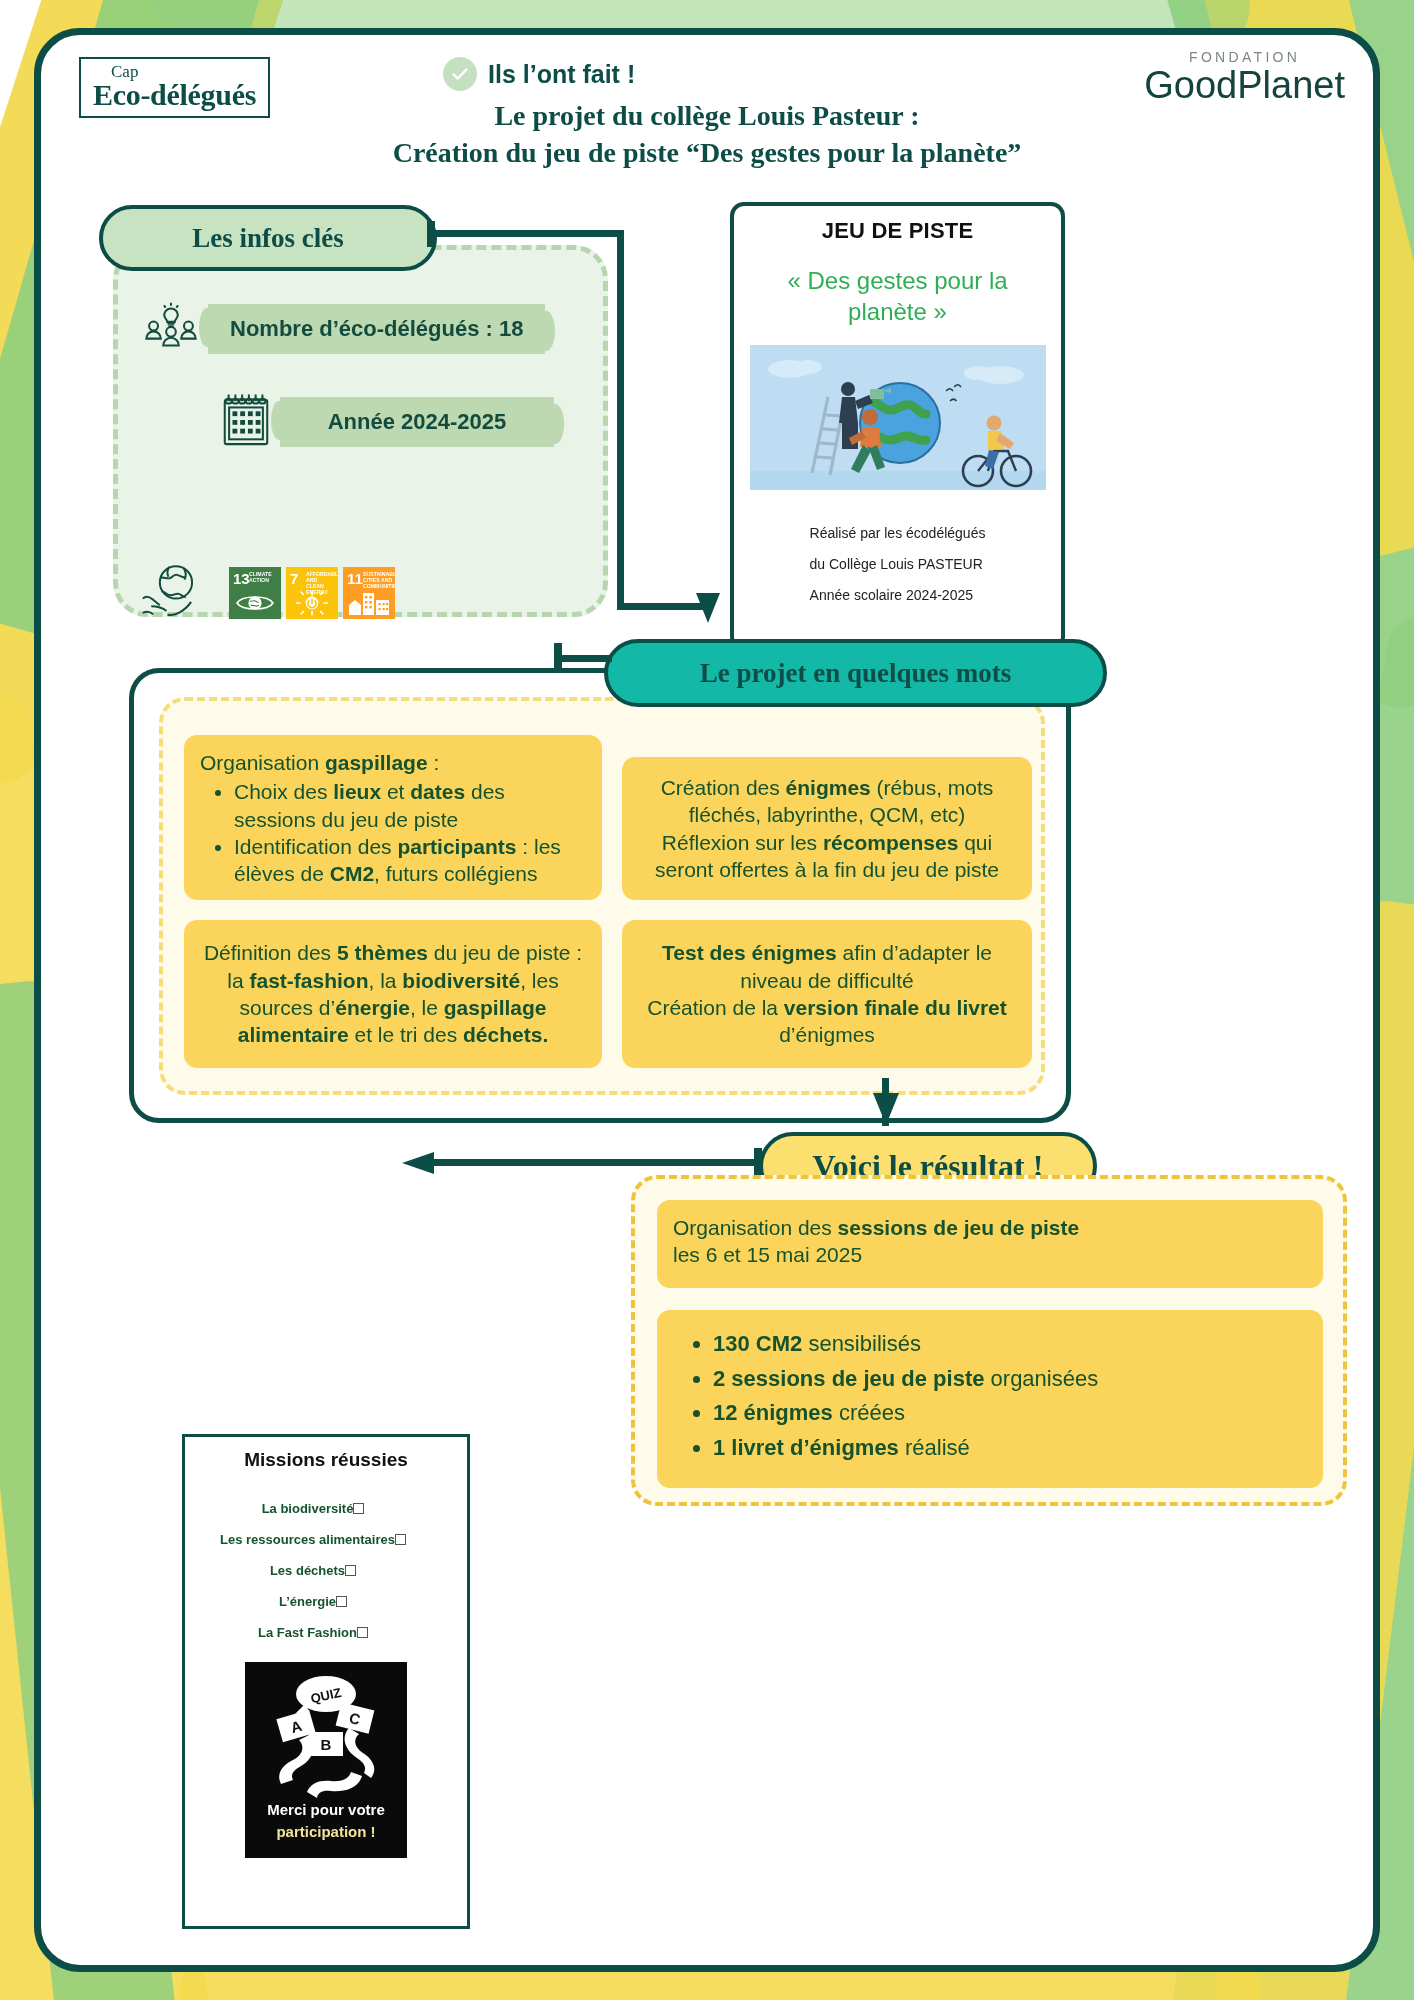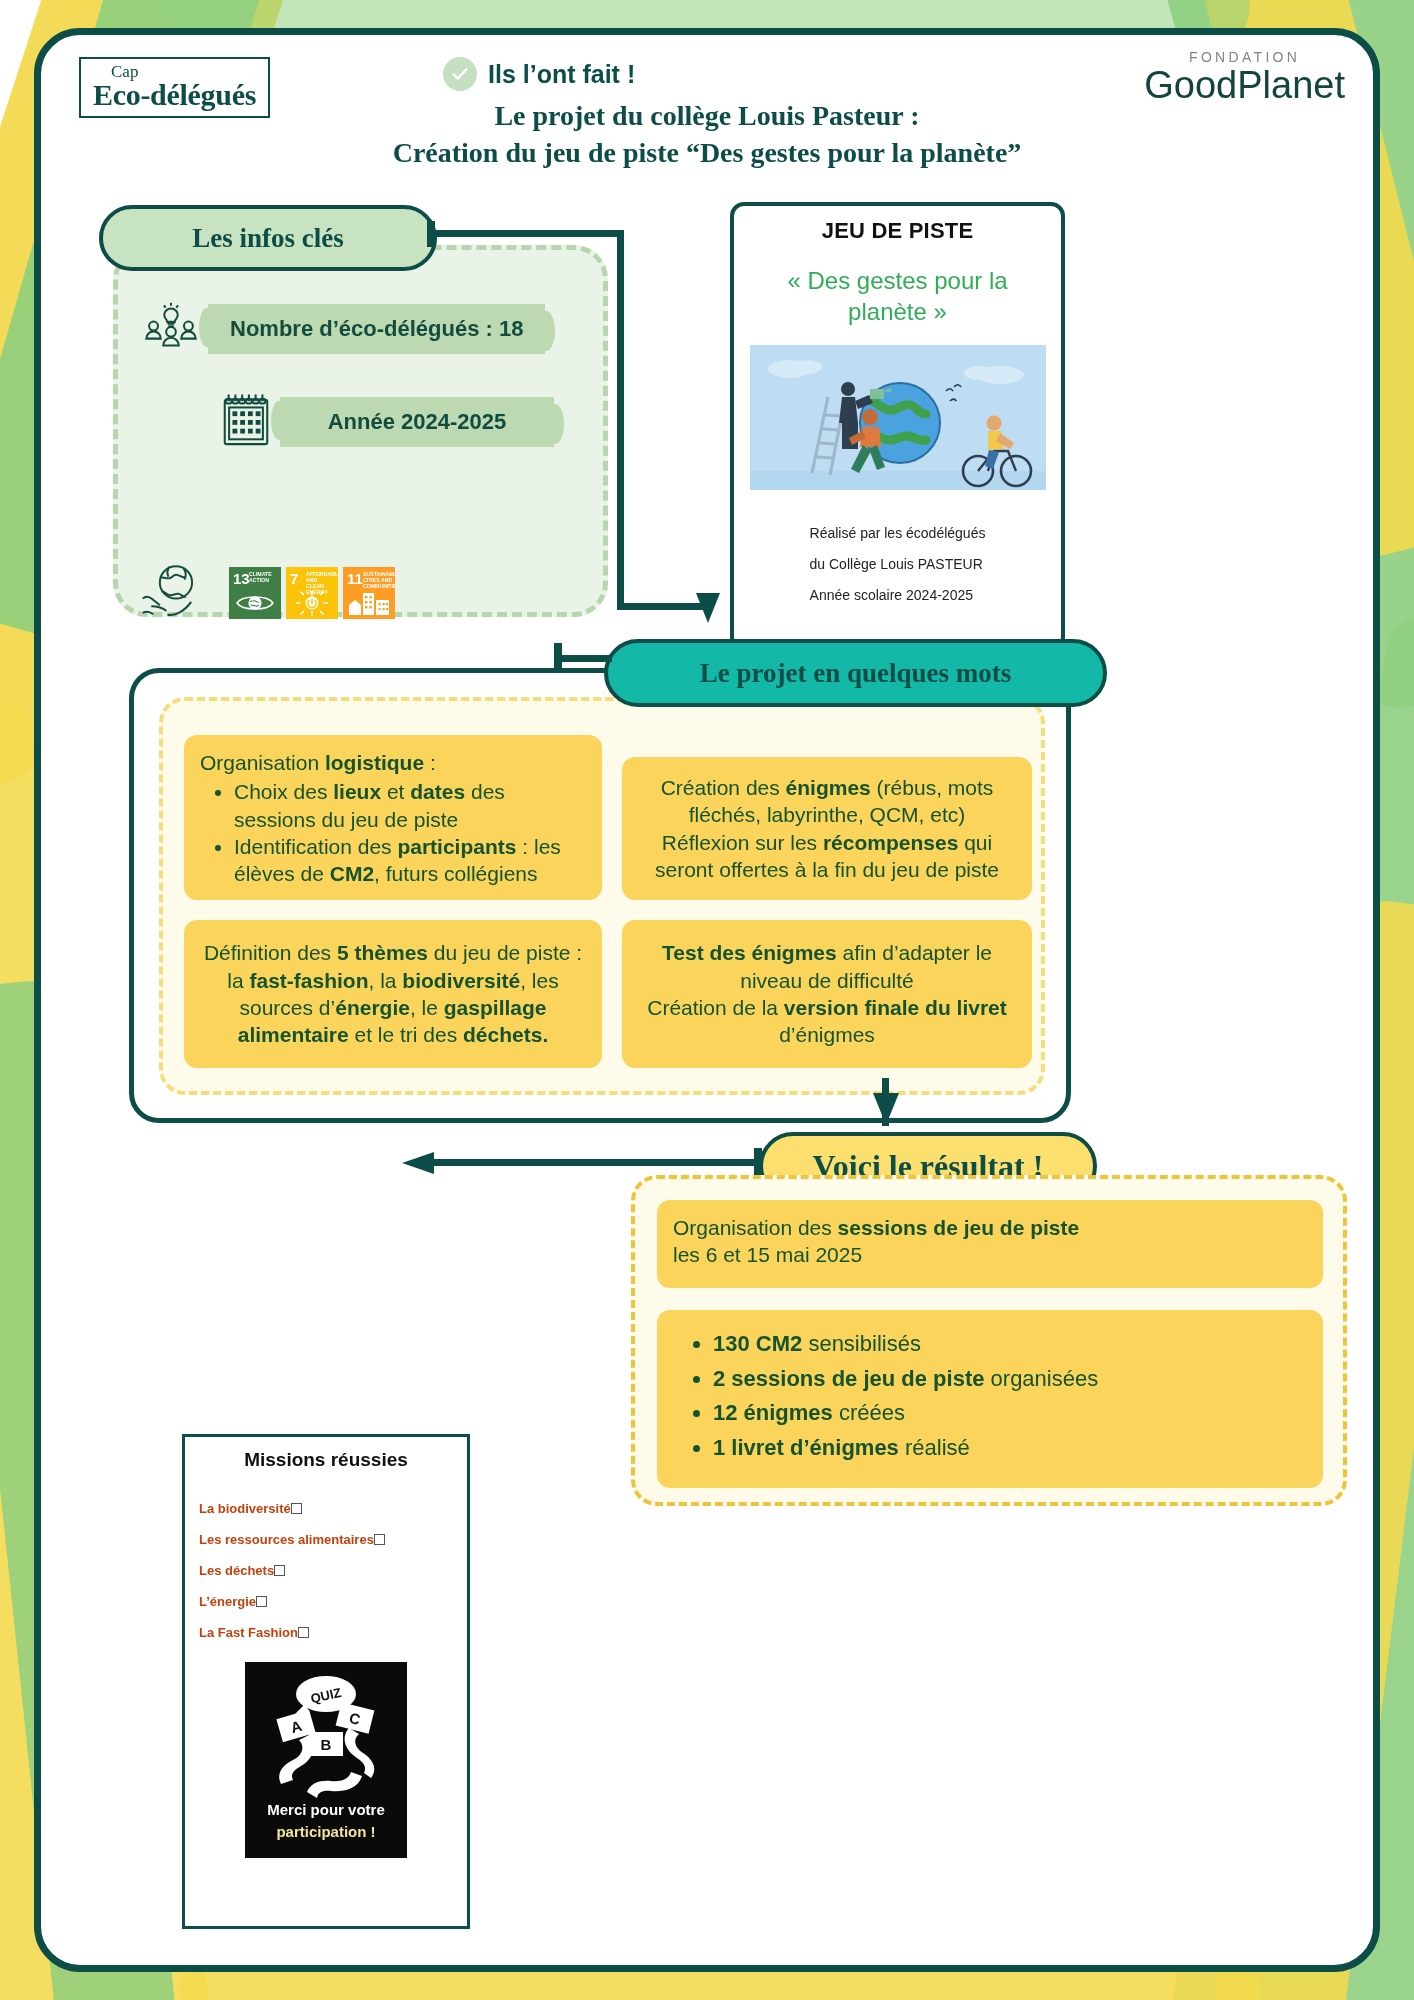--- a/index.html
+++ b/index.html
@@ -112,21 +112,21 @@
   .ybox ul{margin:2px 0 0 0;padding-left:34px;}
   .ybox li{margin:0;}
   .ctr{text-align:center;}
 
   
   #missions{
     position:absolute;left:141px;top:1399px;width:288px;height:495px;
     background:#fff;border:3px solid #0d4d47;box-sizing:border-box;padding:12px 14px 0 14px;
   }
   #missions-title{text-align:center;font-size:19px;font-weight:700;color:#111;font-family:"Liberation Sans",sans-serif;}
-  .mission-row{display:flex;justify-content:flex-start;align-items:center;margin-top:16px;font-size:13px;font-weight:700;color:#c2410c;font-family:"Liberation Sans",sans-serif;}
+  .mission-row{display:flex;justify-content:center;align-items:center;margin-top:16px;font-size:13px;font-weight:700;color:#14532d;font-family:"Liberation Sans",sans-serif;}
   .cbox{width:9px;height:9px;border:1px solid #555;margin-right:26px;}
   #quiz-img{margin:22px auto 0 auto;width:162px;height:196px;background:#0a0a0a;position:relative;}
   .quiz-t1{position:absolute;left:0;right:0;bottom:40px;text-align:center;color:#fff;font-size:15px;font-weight:700;font-family:"Liberation Sans",sans-serif;}
   .quiz-t2{position:absolute;left:0;right:0;bottom:18px;text-align:center;color:#f2e49a;font-size:15px;font-weight:700;font-family:"Liberation Sans",sans-serif;}
 
   
   #res-panel{
     position:absolute;left:590px;top:1140px;width:716px;height:331px;
     border:4px dashed #f0c43a;border-radius:26px;box-sizing:border-box;background:#fffbeb;
   }
@@ -375,21 +375,21 @@
   <div id="projet-inner"></div>
 
   <div id="pill-projet" class="pill">
     <span>Le projet en quelques mots</span>
   </div>
   <div class="conn" style="left:516px;top:620px;width:55px;height:7px;"></div>
   <div class="conn" style="left:513px;top:608px;width:8px;height:30px;"></div>
 
   <div class="ybox" style="left:143px;top:700px;width:418px;height:165px;">
     <span>
-      <span>Organisation </span><b>logistique</b><span> :</span>
+      <span>Organisation </span><b>gaspillage</b><span> :</span>
     </span>
     <ul>
       <li>Choix des <b>lieux</b> et <b>dates</b> des sessions du jeu de piste</li>
       <li>Identification des <b>participants</b> : les élèves de <b>CM2</b>, futurs collégiens</li>
     </ul>
   </div>
 
   <div class="ybox ctr" style="left:581px;top:722px;width:410px;height:143px;display:flex;align-items:center;justify-content:center;">
     <span>Création des <b>énigmes</b> (rébus, mots fléchés, labyrinthe, QCM, etc)<br>Réflexion sur les <b>récompenses</b> qui seront offertes à la fin du jeu de piste</span>
   </div>

